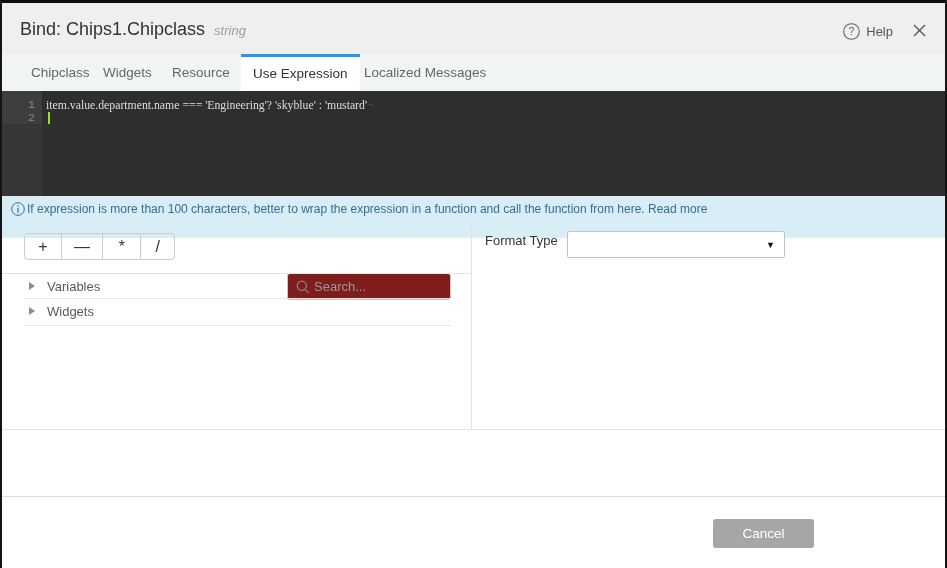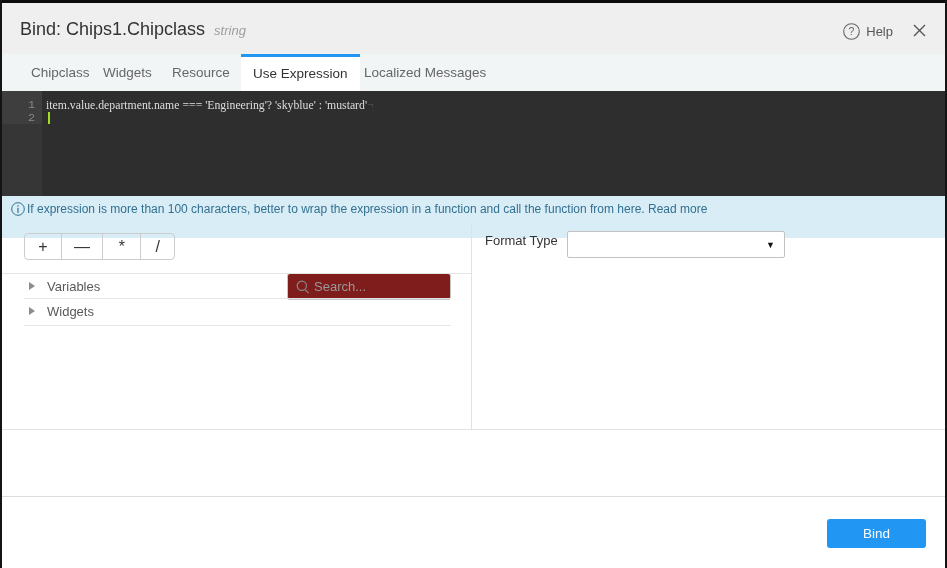--- a/index.html
+++ b/index.html
@@ -150,18 +150,18 @@
   <div class="tri abs" style="left:29px; top:307px;"></div>
   <div class="treerow abs" style="left:47px; top:304px;">Widgets</div>
   <div class="abs" id="treeline3"></div>
 
   <div class="abs" id="fmtlabel">Format Type</div>
   <div class="abs" id="fmtselect">
       <div class="arrow">▼</div>
     </div>
 
   <div class="abs" id="footline"></div>
-  <div class="btn" id="bind">Bind</div>
+  <div class="btn" id="cancel">Cancel</div>
 
   <div class="abs" id="frame-top"></div>
   <div class="abs" id="frame-left"></div>
   <div class="abs" id="frame-right"></div>
 </div>
 
 </body></html>

